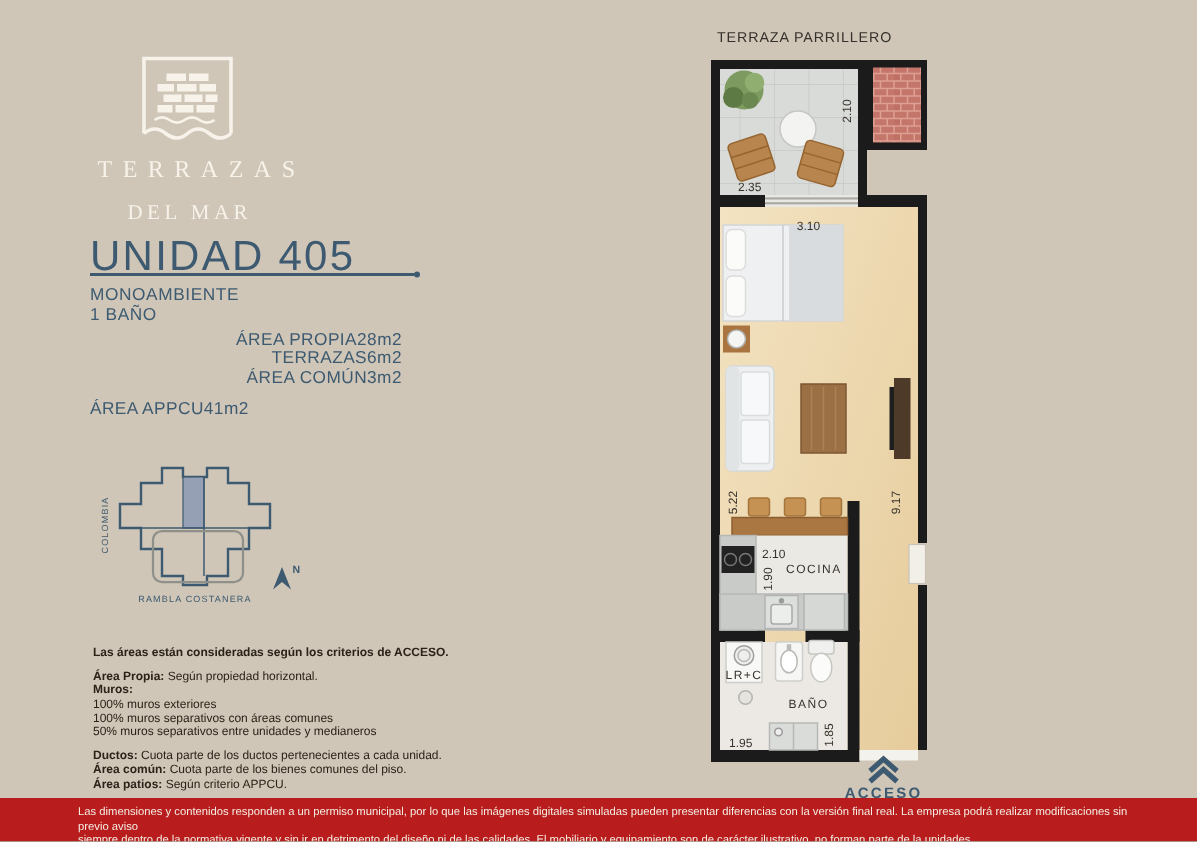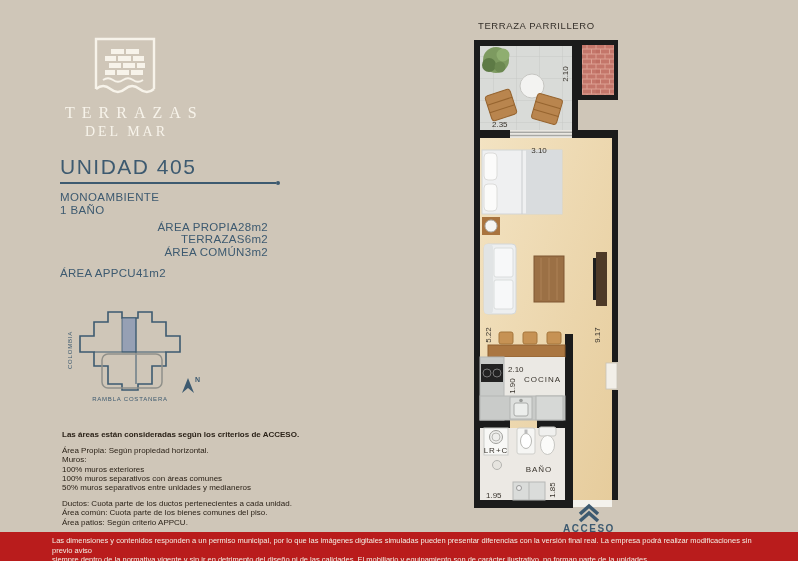--- a/index.html
+++ b/index.html
@@ -1,34 +1,34 @@
 <!DOCTYPE html>
 <html><head>
 <meta charset="utf-8">
 <style>
   html,body{margin:0;padding:0;background:#8a8378;}
   .canvas{position:relative;width:798px;height:561px;background:#cfc6b8;overflow:hidden;
           font-family:"Liberation Sans",sans-serif;}
   
   .logo{position:absolute;left:58px;top:36px;width:134px;text-align:center;color:#f7f3ea;}
   .brand1{font-family:"Liberation Serif",serif;font-size:16px;letter-spacing:7px;padding-left:7px;margin-top:6px;}
-  .brand2{font-family:"Liberation Serif",serif;font-size:14px;letter-spacing:3px;padding-left:3px;margin-top:2px;}
-  .unit-title{position:absolute;left:60px;top:155px;font-size:21px;letter-spacing:1.5px;color:#3d5a70;font-weight:500;}
+  .brand2{font-family:"Liberation Serif",serif;font-size:14px;letter-spacing:3px;padding-left:3px;margin-top:12px;}
+  .unit-title{position:absolute;left:60px;top:155px;font-size:28px;letter-spacing:1.5px;color:#3d5a70;font-weight:500;}
   .title-rule{position:absolute;left:60px;top:182px;width:216px;height:2px;background:#3d5a70;}
   .title-rule::after{content:"";position:absolute;right:-4px;top:-1px;width:4px;height:4px;border-radius:50%;background:#3d5a70;}
   .unit-type{position:absolute;left:60px;top:191px;font-size:11.5px;line-height:13px;color:#3d5a70;letter-spacing:.4px;}
   .areas{position:absolute;left:60px;top:221px;width:208px;font-size:11.5px;color:#3d5a70;letter-spacing:.3px;}
   .area-row{display:flex;justify-content:flex-end;line-height:12.3px;}
   .total-row{display:flex;justify-content:flex-start;font-weight:normal;margin-top:9px;line-height:13px;}
   .map{position:absolute;left:62px;top:296px;}
   .map text{font-family:"Liberation Sans",sans-serif;fill:#3d5a70;}
   .legal{position:absolute;left:62px;top:430px;width:270px;font-size:8px;line-height:9.2px;color:#2b2218;}
   .legal .tt{font-weight:bold;margin-bottom:7px;}
   .legal .blk{margin-bottom:7px;}
-  .legal b{font-weight:normal;}
+  .legal b{font-weight:bold;}
   
   .plan-header{position:absolute;left:478px;top:20px;font-size:9.5px;letter-spacing:.6px;color:#35302a;}
   .plan-header .b{font-weight:normal;}
   .plan{position:absolute;left:470px;top:34px;}
   .plan text{font-family:"Liberation Sans",sans-serif;fill:#38332c;font-size:8px;}
   .plan .room{letter-spacing:1px;}
   .plan .acceso{fill:#3d5a70;font-weight:bold;font-size:10px;letter-spacing:1.5px;}
   
   .footer{position:absolute;left:0;top:532px;width:798px;height:29px;background:#b91c1c;
           color:#f3eee4;font-size:7.5px;line-height:9.5px;box-sizing:border-box;padding:4px 38px 0 52px;}

